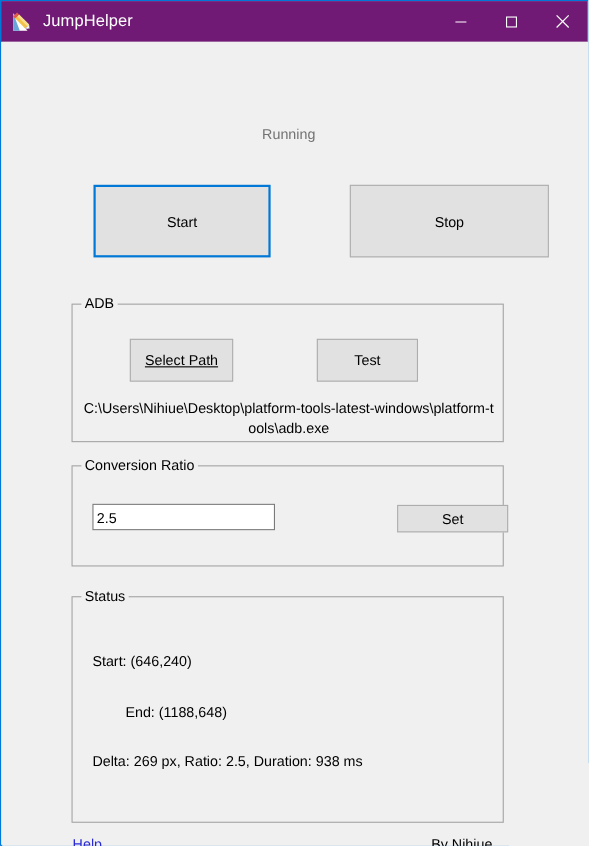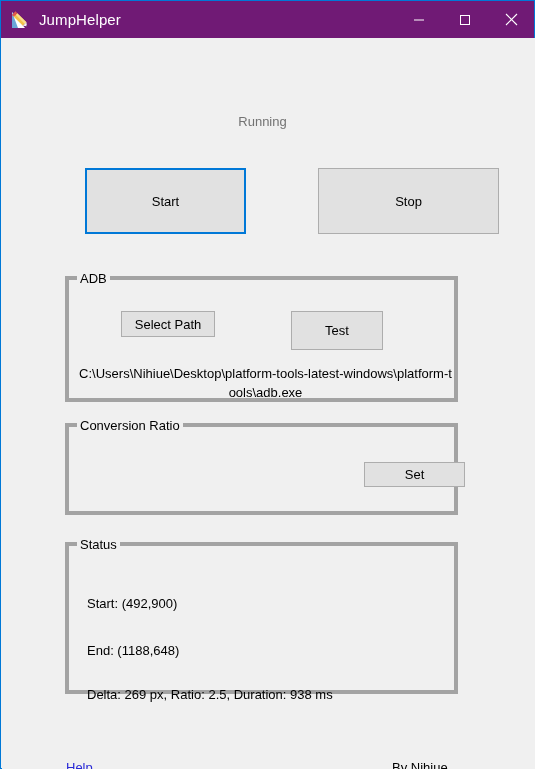--- a/index.html
+++ b/index.html
@@ -112,21 +112,21 @@
     left: 272px;
     top: 130px;
     width: 181px;
     height: 66px;
     margin-left: 44px;
   }
 
   
   .groupbox {
     box-sizing: border-box;
-    border: 4px solid #a3a3a3;
+    border: 1px solid #a3a3a3;
     background: transparent;
   }
   .group-label {
     position: absolute;
     top: -9px;
     left: 8px;
     background: #f0f0f0;
     padding: 0 3px;
     font-size: 13px;
     color: #000000;
@@ -136,21 +136,22 @@
   #group-adb {
     left: 63px;
     top: 238px;
     width: 393px;
     height: 126px;
   }
   #btn-select-path {
     left: 52px;
     top: 31px;
     width: 94px;
-    height: 26px;
+    height: 39px;
+    text-decoration: underline;
   }
   #btn-test {
     left: 222px;
     top: 31px;
     width: 92px;
     height: 39px;
   }
   #adb-path {
     left: 8px;
     top: 84px;
@@ -188,31 +189,31 @@
     top: 35px;
     width: 101px;
     height: 25px;
     margin-left: 48px;
   }
 
   #group-status {
     left: 63px;
     top: 504px;
     width: 393px;
-    height: 152px;
+    height: 206px;
   }
   .status-line {
     position: absolute;
     left: 18px;
     font-size: 13px;
     color: #000000;
     white-space: nowrap;
   }
   #status-start { top: 50px; }
-  #status-end   { top: 97px; }
+  #status-end   { top: 97px; margin-left: 30px; }
   #status-delta { top: 141px; }
 
   
   #help-link {
     left: 64px;
     top: 722px;
     font-size: 13px;
     color: #2929d6;
     text-decoration: underline;
     cursor: pointer;
@@ -289,28 +290,29 @@
       <div id="btn-select-path" class="abs btn">Select Path</div>
 
       <div id="btn-test" class="abs btn">Test</div>
 
       <div id="adb-path" class="abs">C:\Users\Nihiue\Desktop\platform-tools-latest-windows\platform-tools\adb.exe</div>
     </div>
 
     <div id="group-ratio" class="abs groupbox">
       <div class="group-label">Conversion Ratio</div>
 
+      <input id="ratio-input" type="text" value="2.5" style="">
 
       <div id="btn-set" class="abs btn">Set</div>
     </div>
 
     <div id="group-status" class="abs groupbox">
       <div class="group-label">Status</div>
 
-      <div id="status-start" class="status-line">Start: (492,900)</div>
+      <div id="status-start" class="status-line">Start: (646,240)</div>
 
       <div id="status-end" class="status-line">End: (1188,648)</div>
 
       <div id="status-delta" class="status-line">Delta: 269 px, Ratio: 2.5, Duration: 938 ms</div>
     </div>
 
     <div id="help-link" class="abs">Help</div>
 
     <div id="author-text" class="abs">By Nihiue</div>
 

